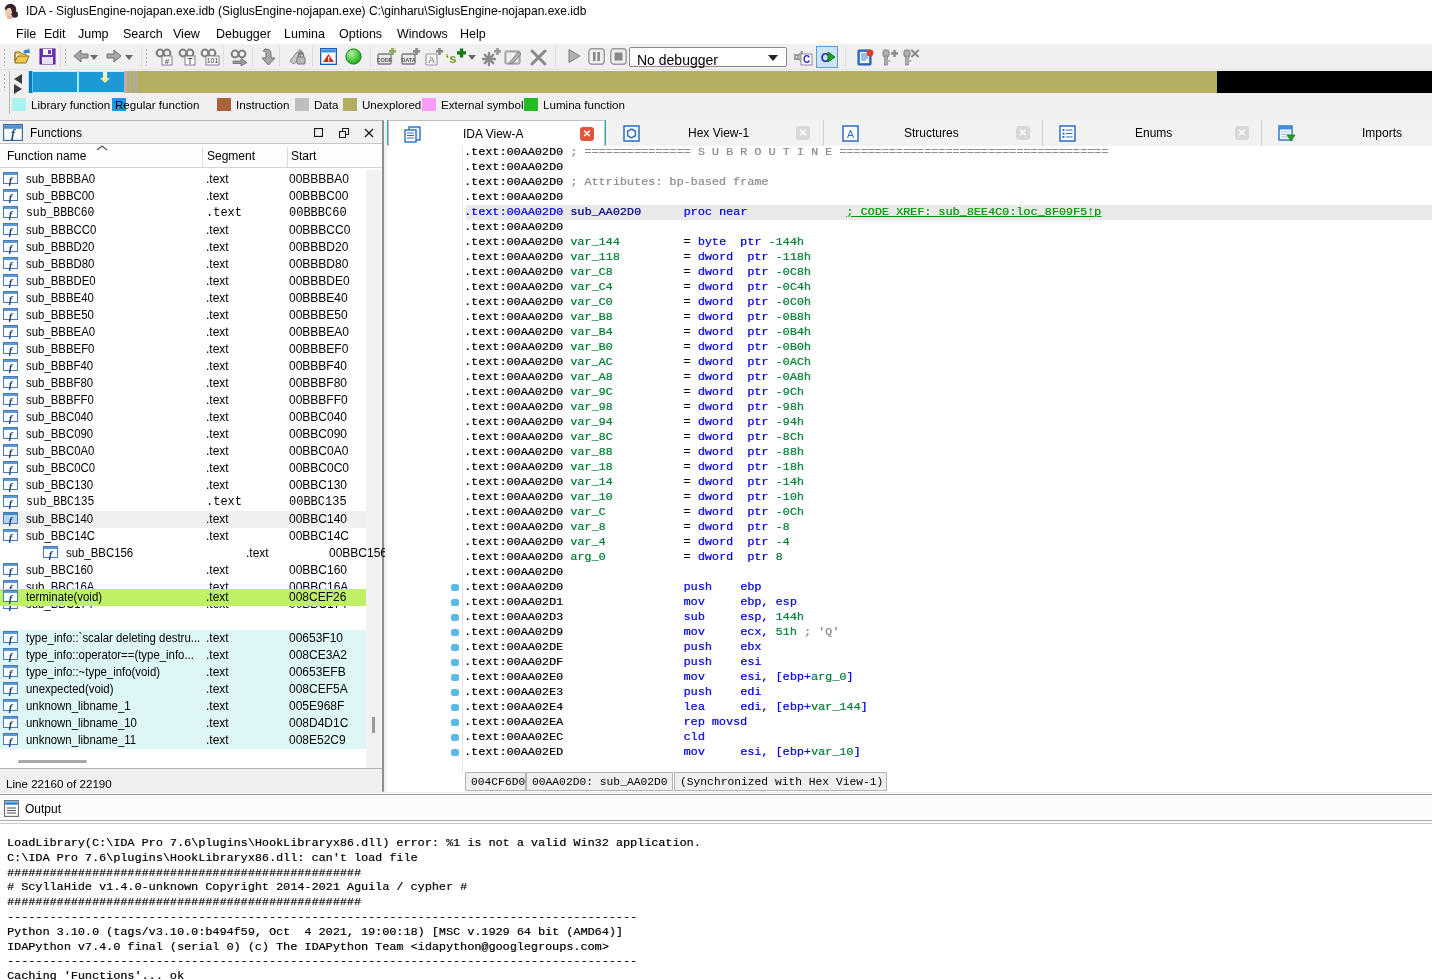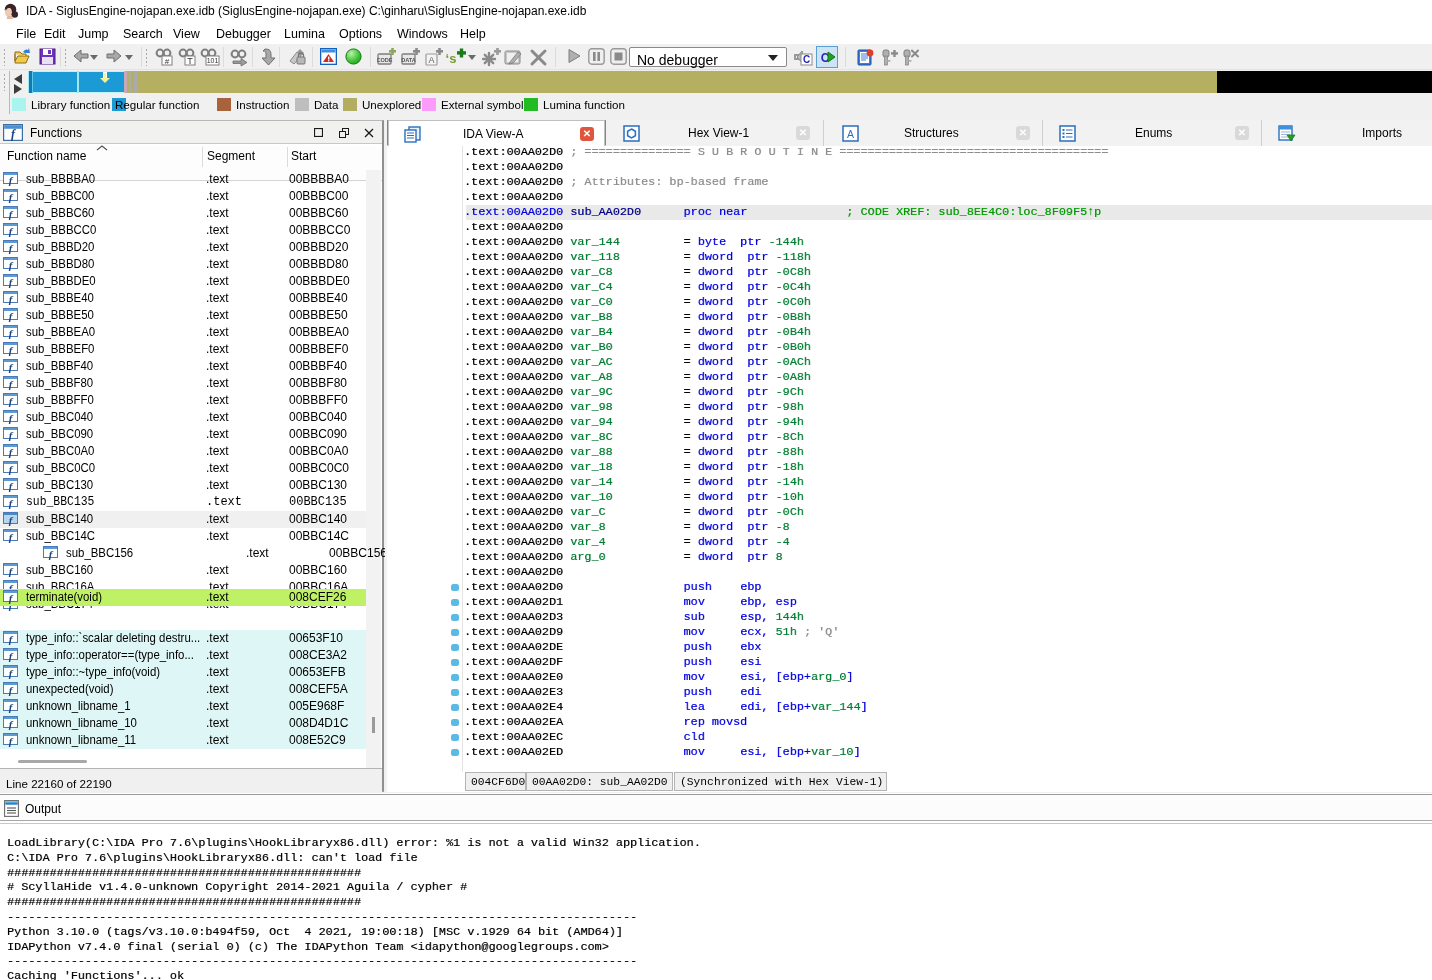--- a/index.html
+++ b/index.html
@@ -26,21 +26,21 @@
 #navrow { left:0; top:70px; width:1432px; height:25px; background:#f0f0f0; }
 #navband { position:absolute; left:28px; top:1px; height:22px; width:1404px; background:#b5af62; }
 .navseg { position:absolute; top:0; height:22px; }
 
 #legend { left:0; top:95px; width:1432px; height:22px; }
 .lsq { position:absolute; top:3px; width:14px; height:13px; }
 .llab { position:absolute; top:3px; font-size:11.6px; color:#000; }
 
 #funcpanel { left:0; top:120px; width:384px; height:672px; background:#ffffff; border:1px solid #b8b8b8; border-left:none; border-right:2px solid #909090; }
 #functitle { left:0; top:0; width:382px; height:23px; background:#f1f1f0; border-bottom:1px solid #c8c8c8; }
-#funchdr { left:0; top:24px; width:382px; height:36px; background:#fdfdfd; border-bottom:1px solid #d4d4d4;text-align:center; }
+#funchdr { left:0; top:24px; width:382px; height:23px; background:#fdfdfd; border-bottom:1px solid #d4d4d4;text-align:center; }
 .hsep { position:absolute; top:2px; width:1px; height:20px; background:#dcdcdc; }
 #funclist { left:0; top:50px; width:382px; height:600px; font-size:12px; }
 .frow { position:absolute; left:0; width:366px; height:17px; }
 .frow .nm { position:absolute; left:26px; top:1px; transform:scaleX(0.95); transform-origin:0 50%; }
 .frow .sg { position:absolute; left:206px; top:1px; }
 .frow .ad { position:absolute; left:289px; top:1px; }
 .ficon::before { content:'f'; position:absolute; left:0; right:0; top:1px; }
 .ficon { position:absolute; left:3px; top:1px; width:15px; height:12px;
   border:1px solid #4a7ab8; background:#ffffff; box-shadow:inset 0 2px 0 #5b9bd5;
   font-family:"Liberation Serif", serif; font-style:italic; font-weight:bold;
@@ -66,21 +66,21 @@
   font-family:"Liberation Mono", monospace; font-size:11.3px; line-height:17px; color:#000; white-space:pre; }
 
 #outpanel { left:0; top:793px; width:1432px; height:187px; background:#ffffff; }
 #outtitle { left:0; top:0; width:1432px; height:31px; }
 #outpre { position:absolute; left:7px; top:43px; font-family:"Liberation Mono", monospace;
   font-size:11.8px; line-height:14.8px; white-space:pre; color:#000; text-shadow:0.5px 0 0 rgba(0,0,0,0.45); }
 .blue { color:#0000e1; text-shadow:0.5px 0 0 rgba(0,0,225,0.5); }
 .navy { color:#000089; text-shadow:0.5px 0 0 rgba(0,0,137,0.5); }
 .grn { color:#007d32; text-shadow:0.5px 0 0 rgba(0,125,50,0.5); }
 .gry { color:#8c8c8c; text-shadow:0.5px 0 0 rgba(140,140,140,0.5); }
-.xrf { color:#009a00; text-shadow:0.5px 0 0 rgba(0,154,0,0.5); }
+.xrf { color:#009a00; text-shadow:0.5px 0 0 rgba(0,154,0,0.5);text-decoration:underline; }
 </style>
 </head>
 <body>
 <div id="stage">
   <div class="abs" id="titlebar">
     <svg style="position:absolute;left:2px;top:3px" width="17" height="17" viewBox="0 0 17 17">
         <circle cx="8.5" cy="6.5" r="5.8" fill="#392328"></circle>
         <circle cx="12.8" cy="11.5" r="3.2" fill="#392328"></circle>
         <ellipse cx="6.4" cy="9.2" rx="3.5" ry="4.8" fill="#eccbb4"></ellipse>
         <path d="M5.5 13 L10 13 L11 16 L4.5 16 Z" fill="#e2b9a0"></path>
@@ -359,21 +359,21 @@
           <span class="nm">sub_BBBBA0</span>
           <span class="sg">.text</span>
           <span class="ad">00BBBBA0</span>
         </div>
       <div class="frow" style="top:17px;">
           <span class="ficon"></span>
           <span class="nm">sub_BBBC00</span>
           <span class="sg">.text</span>
           <span class="ad">00BBBC00</span>
         </div>
-      <div class="frow" style="top:34px;">
+      <div class="frow" style="top:34px;font-family:Liberation Mono, monospace;">
           <span class="ficon"></span>
           <span class="nm">sub_BBBC60</span>
           <span class="sg">.text</span>
           <span class="ad">00BBBC60</span>
         </div>
       <div class="frow" style="top:51px;">
           <span class="ficon"></span>
           <span class="nm">sub_BBBCC0</span>
           <span class="sg">.text</span>
           <span class="ad">00BBBCC0</span>

